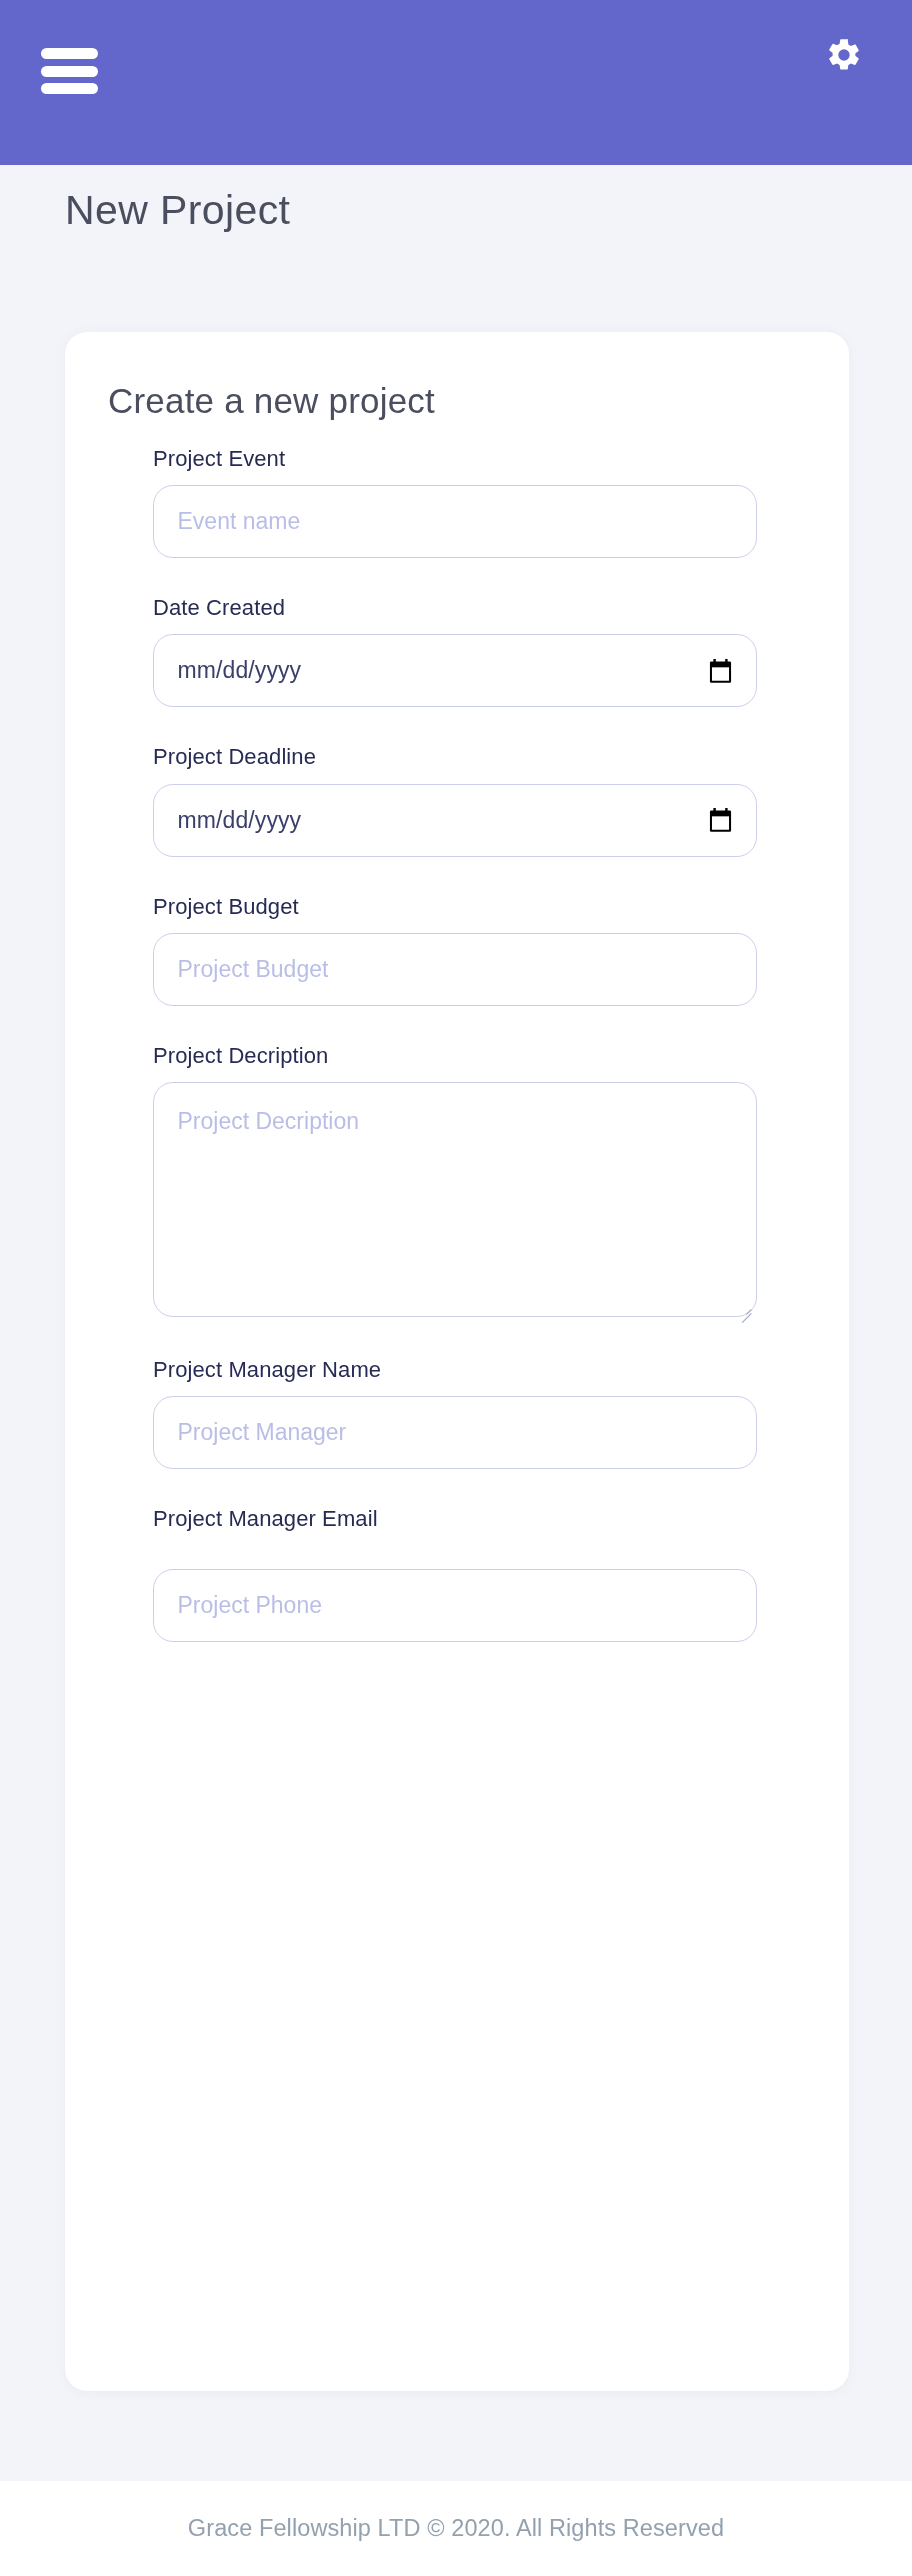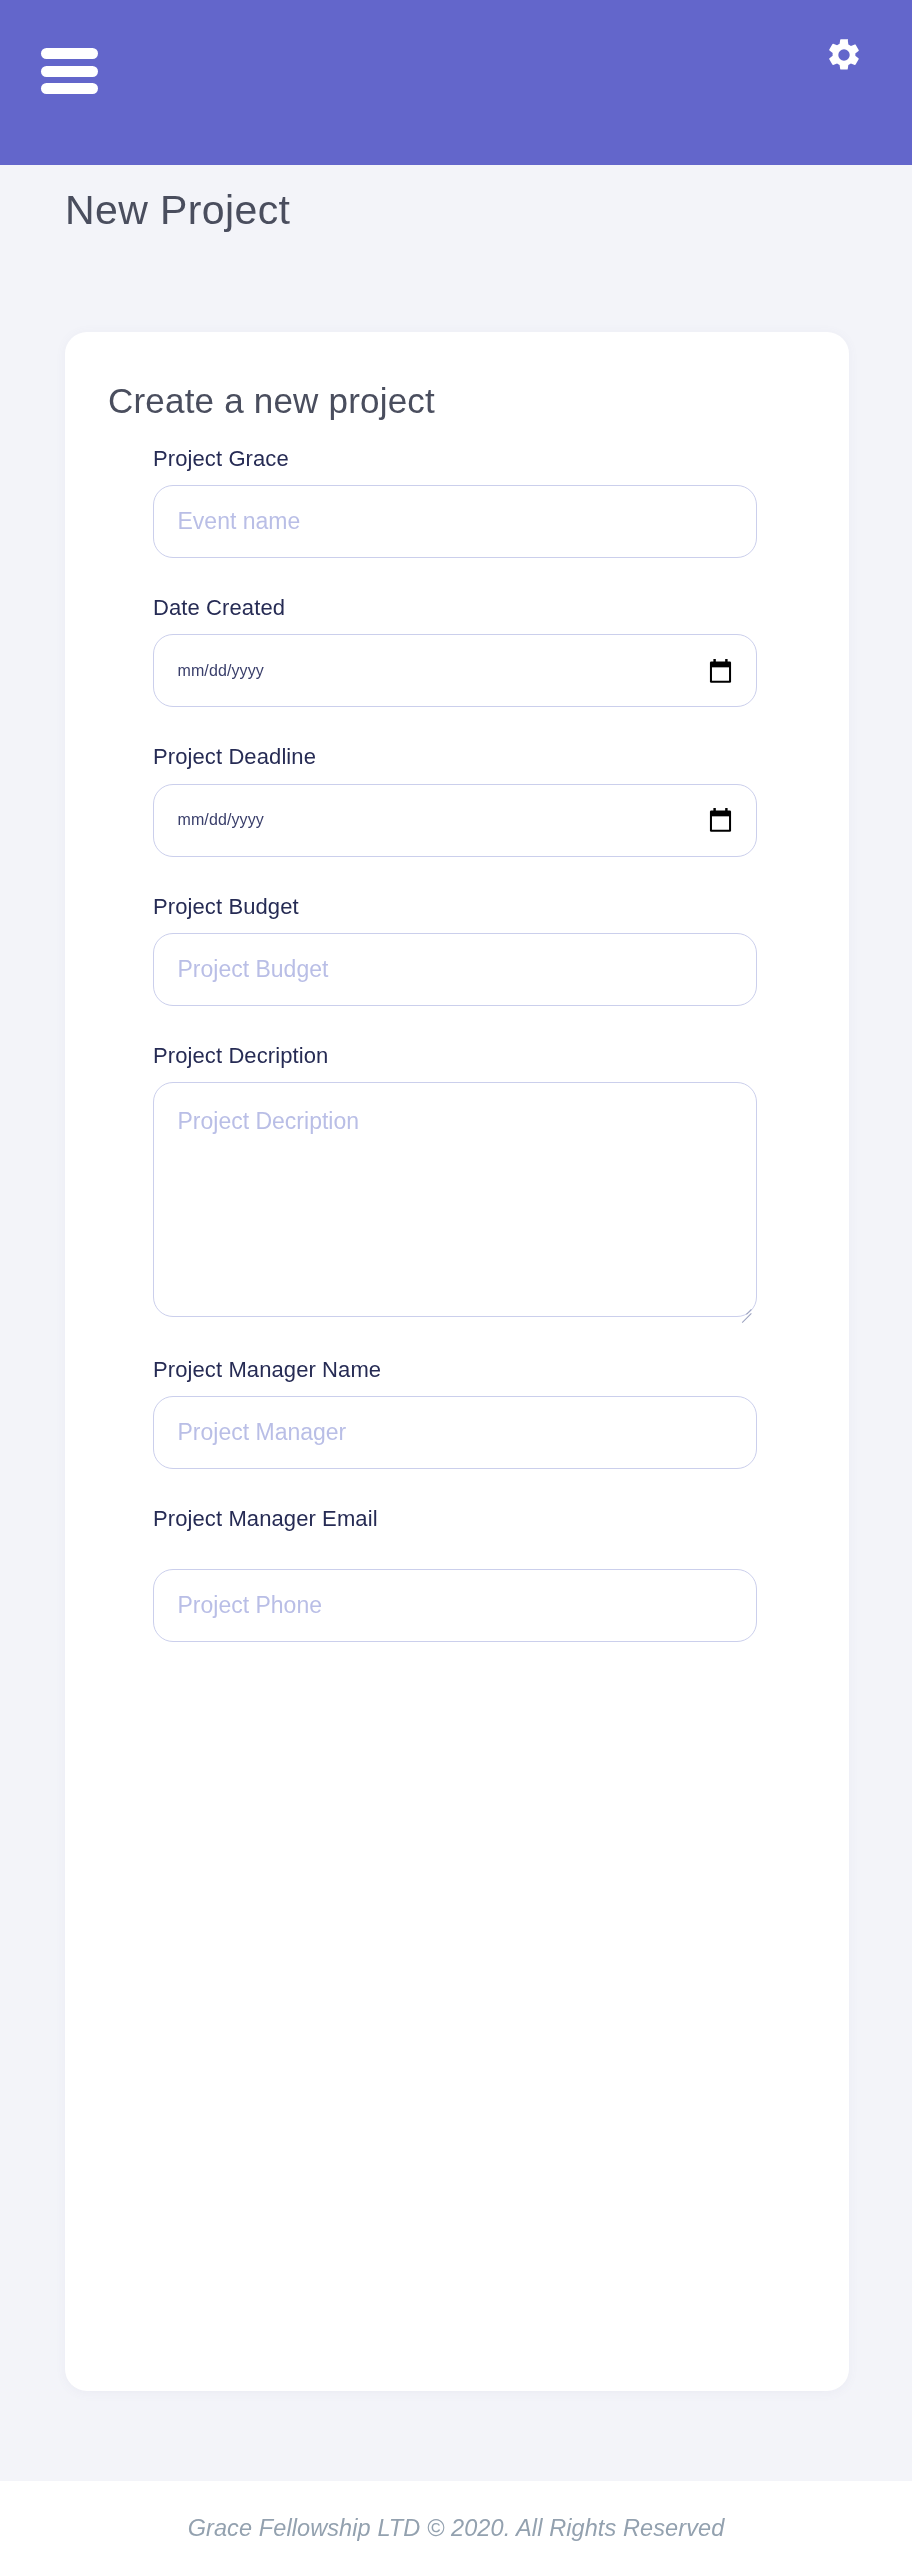--- a/index.html
+++ b/index.html
@@ -136,21 +136,21 @@
   .ctl::placeholder { color: #B9BEE6; }
   .ctl::-webkit-input-placeholder { color: #B9BEE6; }
 
   .ctl.date {
     position: relative;
     display: flex;
     align-items: center;
     justify-content: space-between;
   }
   .date-text {
-    font-size: 16px;
+    font-size: 23px;
     color: #3A3F6B;
     letter-spacing: 0.1px;
   }
   .cal-icon { width: 25px; height: 26.4px; display: block; }
 
   .ctl.textarea {
     height: 235px;
     padding: 22px 23.5px;
     position: relative;
     resize: none;
@@ -199,21 +199,20 @@
   .footer {
     position: absolute;
     left: 0;
     top: 2481px;
     width: 912px;
     height: 95px;
     background: #ffffff;
     display: flex;
     align-items: center;
     justify-content: center;
-    font-style: italic;
   }
   .footer-text {
     font-size: 23.5px;
     font-weight: 400;
     color: #93A1AF;
     letter-spacing: 0.1px;
   }
 </style>
 </head>
 <body>
@@ -240,21 +239,21 @@
 
     <div class="page-title">New Project</div>
 
     <div class="card">
 
       <div class="card-title">Create a new project</div>
 
       <form class="form">
 
         <div class="field">
-          <label class="field-label">Project Grace</label>
+          <label class="field-label">Project Event</label>
           <input class="ctl" type="text" placeholder="Event name" style="">
         </div>
 
         <div class="field">
           <label class="field-label">Date Created</label>
           <div class="ctl date">
             <span class="date-text">mm/dd/yyyy</span>
             <svg class="cal-icon" viewBox="0 0 24 26">
               <rect x="5" y="1" width="2.4" height="4" fill="#000"></rect>
               <rect x="16.6" y="1" width="2.4" height="4" fill="#000"></rect>

